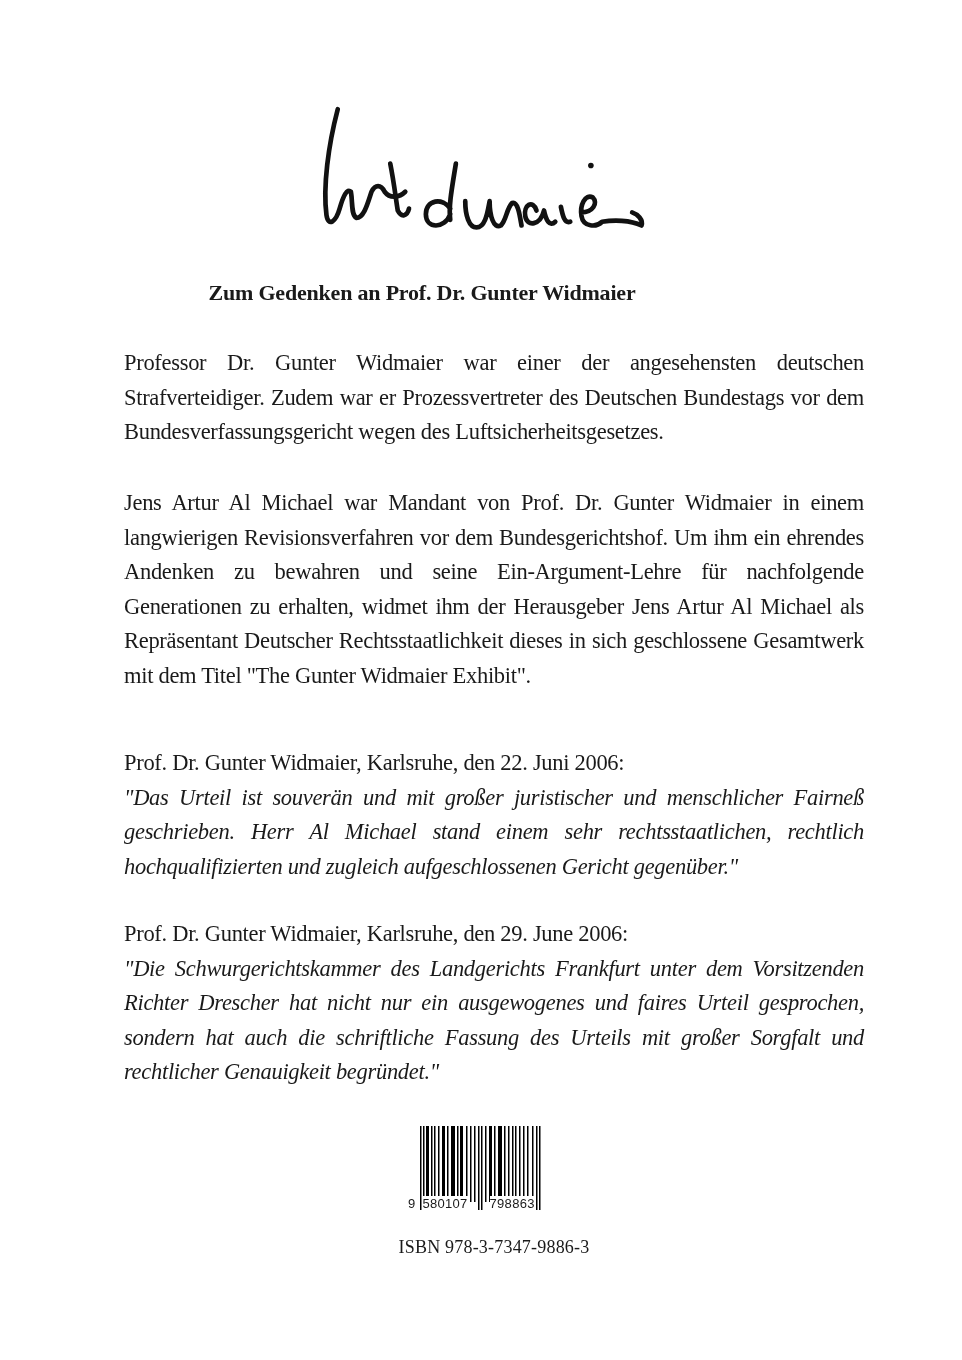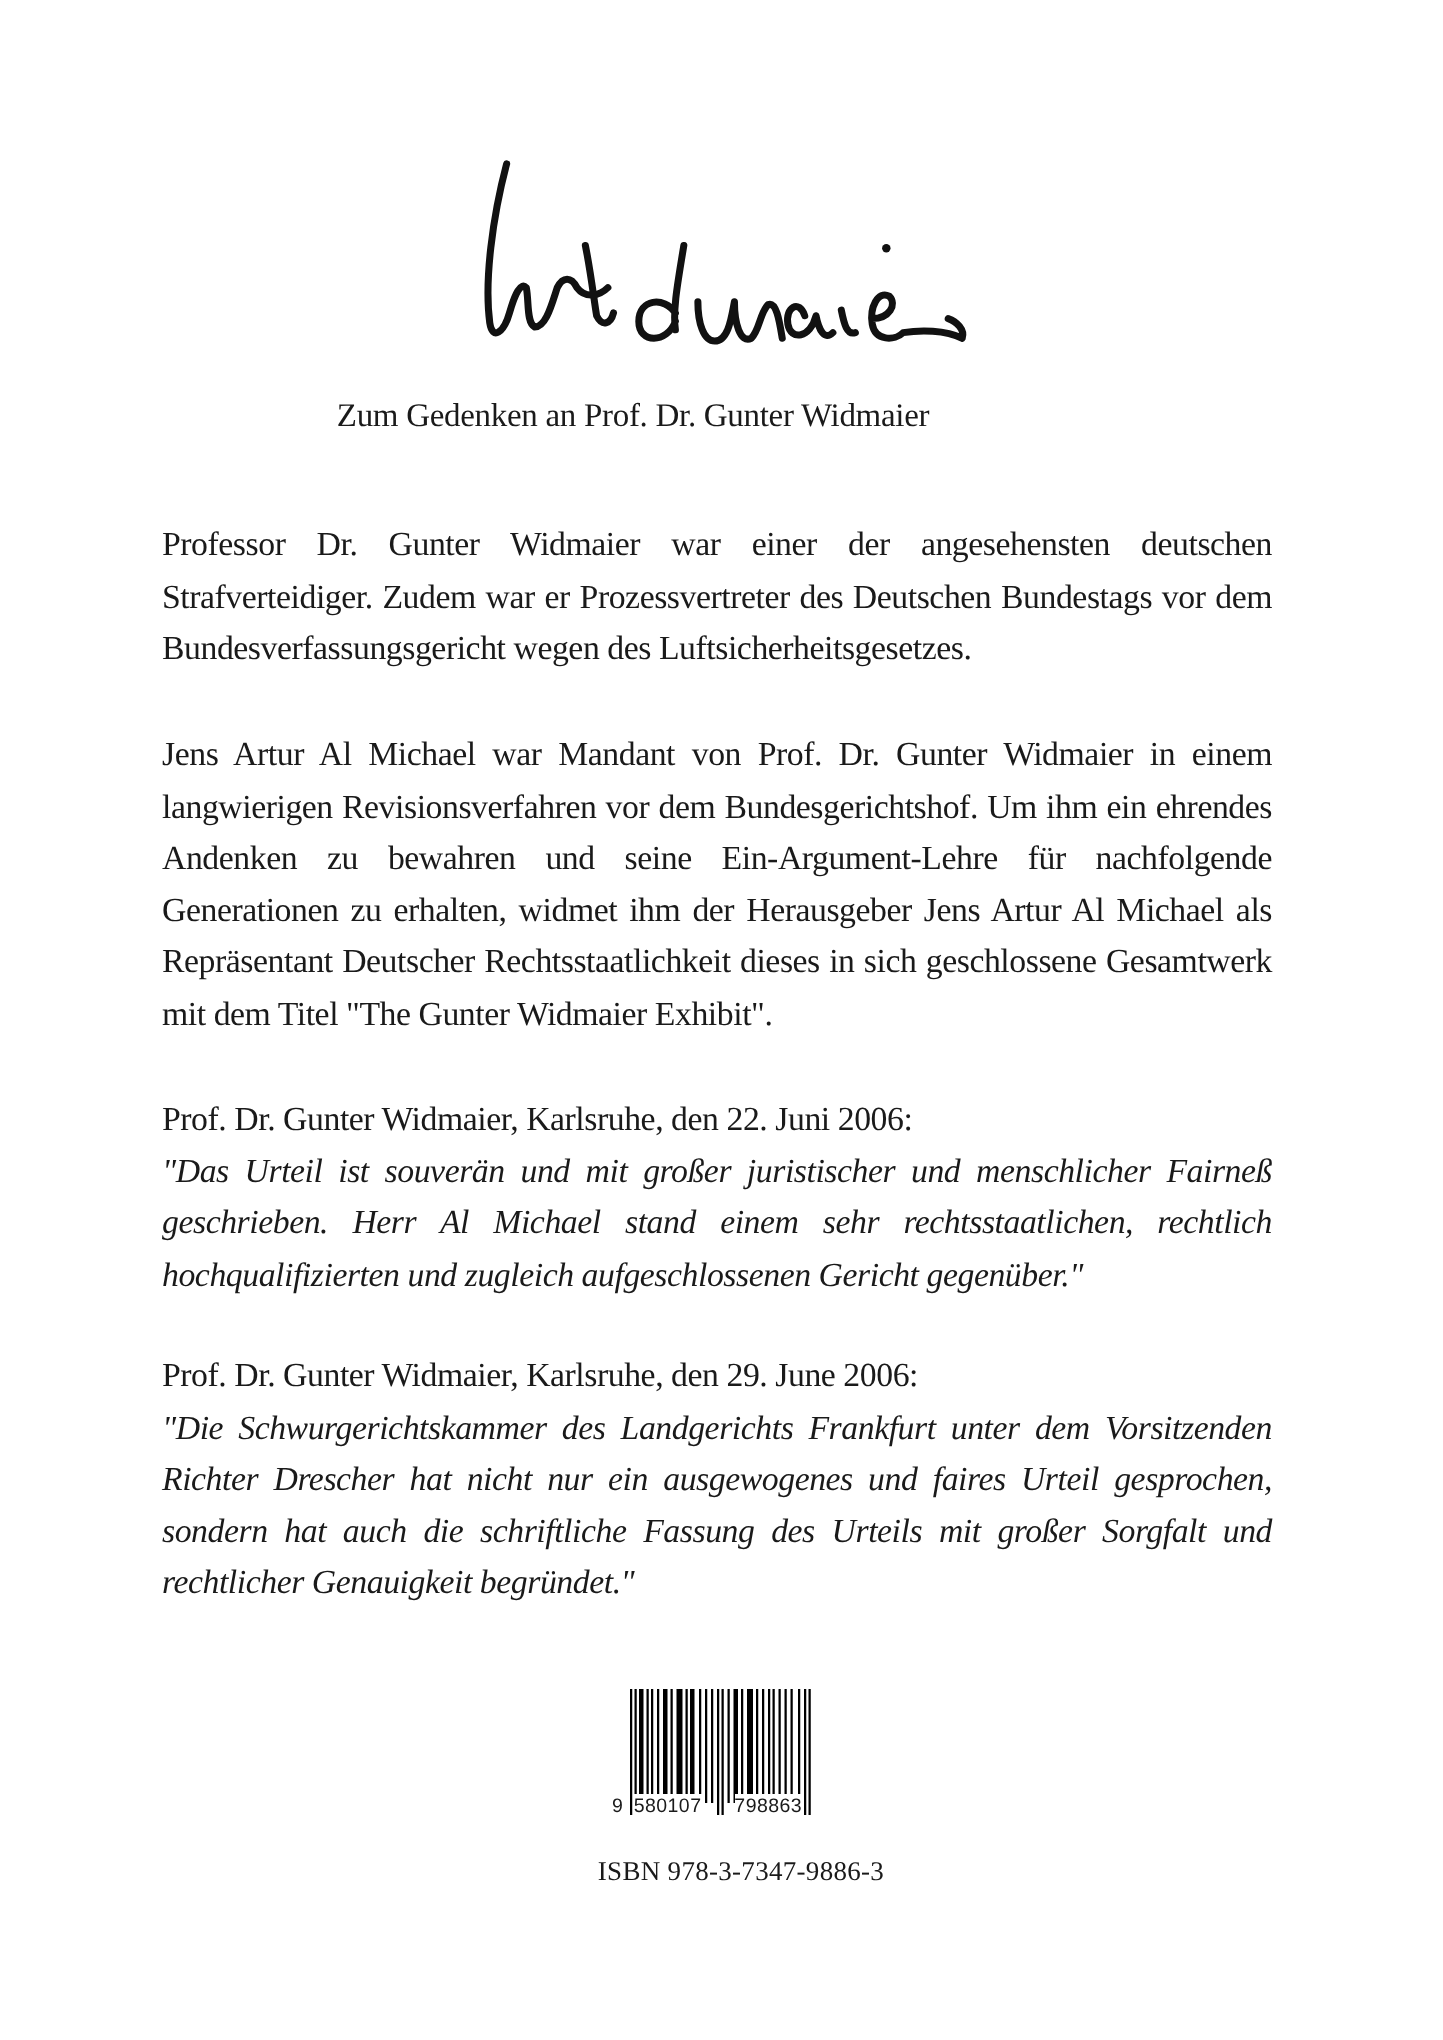--- a/index.html
+++ b/index.html
@@ -5,35 +5,35 @@
     html, body { margin: 0; padding: 0; background: #ffffff; }
     body {
       width: 962px; height: 1360px; position: relative; overflow: hidden;
       font-family: "Liberation Serif", "DejaVu Serif", serif;
       color: #1a1a1a;
     }
     .signature {
       position: absolute; left: 308px; top: 98px; width: 352px; height: 150px;
     }
     .title {
-      position: absolute; left: 0; width: 844px; top: 264px;
-      text-align: center; font-weight: normal; font-size: 22px; letter-spacing: -0.2px;
+      position: absolute; left: 0; width: 844px; top: 280px;
+      text-align: center; font-weight: bold; font-size: 22px; letter-spacing: -0.2px;
     }
     .para {
-      position: absolute; left: 108px; width: 740px;
+      position: absolute; left: 124px; width: 740px;
       font-size: 22.5px; line-height: 34.5px;
       text-align: justify; text-align-last: left;
       letter-spacing: -0.3px;
     }
     .p1 { top: 346px; }
     .p2 { top: 486px; }
     .p3 { top: 729px; }
     .p4 { top: 900px; }
     .para .quote { font-style: italic; display: block; }
-    .para .heading { display: block; }
+    .para .heading { display: block; margin-top: 17px; }
     .barcode {
       position: absolute; left: 420px; top: 1126px; width: 125px; height: 84px;
     }
     .barcode-digits {
       position: absolute; left: 408px; top: 1196px; width: 150px;
       font-family: "Liberation Sans", "DejaVu Sans", sans-serif;
       font-size: 13px; letter-spacing: 0.3px; background: transparent;
     }
     .barcode-digits span { background: #fff; }
     .isbn {

